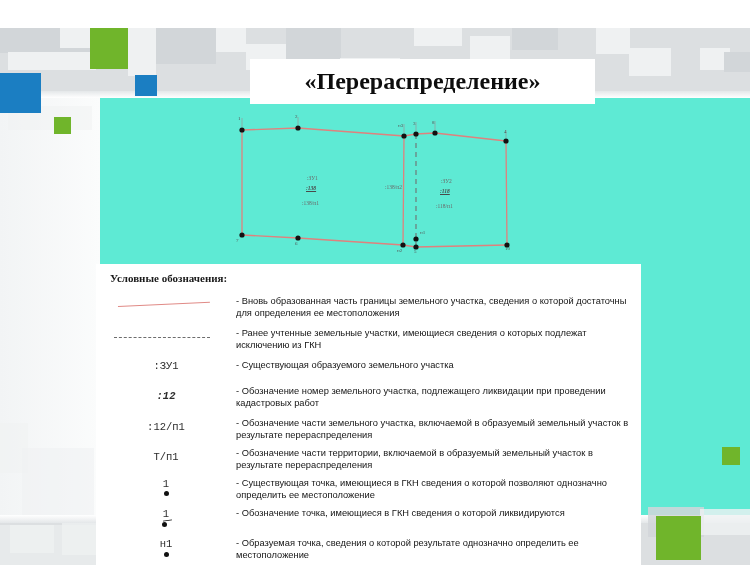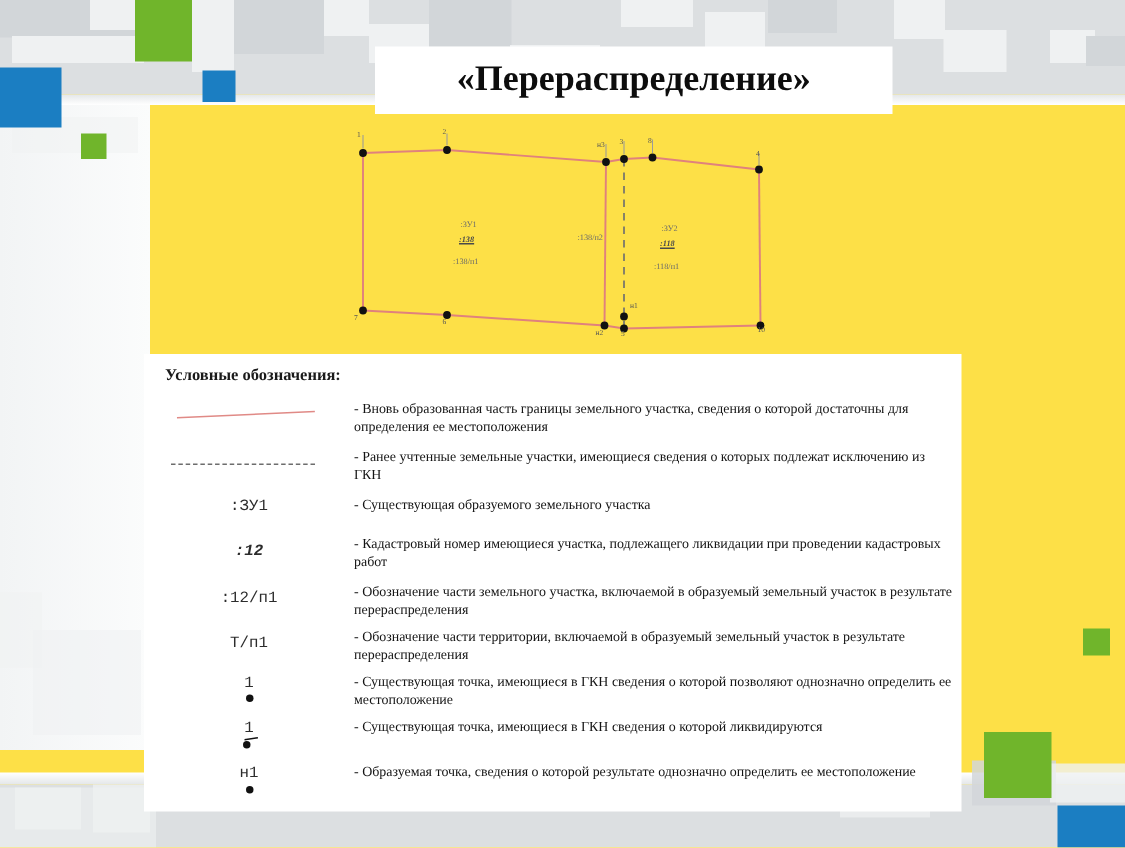--- a/index.html
+++ b/index.html
@@ -12,22 +12,23 @@
     font-family: "Liberation Serif", serif;
     background: #ffffff;
     overflow: hidden;
     position: relative;
   }
 
   
   #slide {
     position: absolute;
     inset: 0;
-    background: #fde047;
+    background: #5eead4;
     overflow: hidden;
+    margin-top: 28px;
   }
 
   
   .band-top {
     position: absolute;
     left: 0; top: 0;
     width: 750px; height: 63px;
     background: #dcdfe1;
   }
   .band-top-fade {
@@ -155,21 +156,21 @@
     white-space: nowrap;
   }
   .lsym.bold-ital {
     font-weight: bold;
     font-style: italic;
   }
   .ldesc {
     position: absolute;
     left: 140px;
     width: 400px;
-    font-family: Liberation Serif, serif;
+    font-family: Liberation Sans, sans-serif;
     font-size: 9.3px;
     line-height: 1.28;
     color: #141414;
   }
 
   
   .swatch-solid {
     position: absolute;
     left: 22px;
     width: 92px;
@@ -338,21 +339,21 @@
       <div class="ldesc">- Ранее учтенные земельные участки, имеющиеся сведения о которых подлежат исключению из ГКН</div>
     </div>
 
     <div class="lrow" style="top:96px;">
       <div class="lsym" style="top:0;">:ЗУ1</div>
       <div class="ldesc">- Существующая образуемого земельного участка</div>
     </div>
 
     <div class="lrow" style="top:122px;">
       <div class="lsym bold-ital" style="top:4px;">:12</div>
-      <div class="ldesc">- Кадастровый номер имеющиеся участка, подлежащего ликвидации при проведении кадастровых работ</div>
+      <div class="ldesc">- Обозначение номер земельного участка, подлежащего ликвидации при проведении кадастровых работ</div>
     </div>
 
     <div class="lrow" style="top:154px;">
       <div class="lsym" style="top:3px;">:12/п1</div>
       <div class="ldesc">- Обозначение части земельного участка, включаемой в образуемый земельный участок в результате перераспределения</div>
     </div>
 
     <div class="lrow" style="top:184px;">
       <div class="lsym" style="top:3px;text-align:center;">Т/п1</div>
       <div class="ldesc">- Обозначение части территории, включаемой в образуемый земельный участок в результате перераспределения</div>
@@ -361,21 +362,21 @@
     <div class="lrow" style="top:214px;">
       <div class="lsym" style="top:0;">1</div>
       <div class="dot" style="left:68px;top:13px;"></div>
       <div class="ldesc">- Существующая точка, имеющиеся в ГКН сведения о которой позволяют однозначно определить ее местоположение</div>
     </div>
 
     <div class="lrow" style="top:244px;">
       <div class="lsym" style="top:0;">1</div>
       <div class="strike" style="left:67px;top:12px;"></div>
       <div class="dot" style="left:66px;top:14px;"></div>
-      <div class="ldesc">- Существующая точка, имеющиеся в ГКН сведения о которой ликвидируются</div>
+      <div class="ldesc">- Обозначение точка, имеющиеся в ГКН сведения о которой ликвидируются</div>
     </div>
 
     <div class="lrow" style="top:274px;">
       <div class="lsym" style="top:0;">н1</div>
       <div class="dot" style="left:68px;top:14px;"></div>
       <div class="ldesc">- Образуемая точка, сведения о которой результате однозначно определить ее местоположение</div>
     </div>
 
   </div>
 </div>

